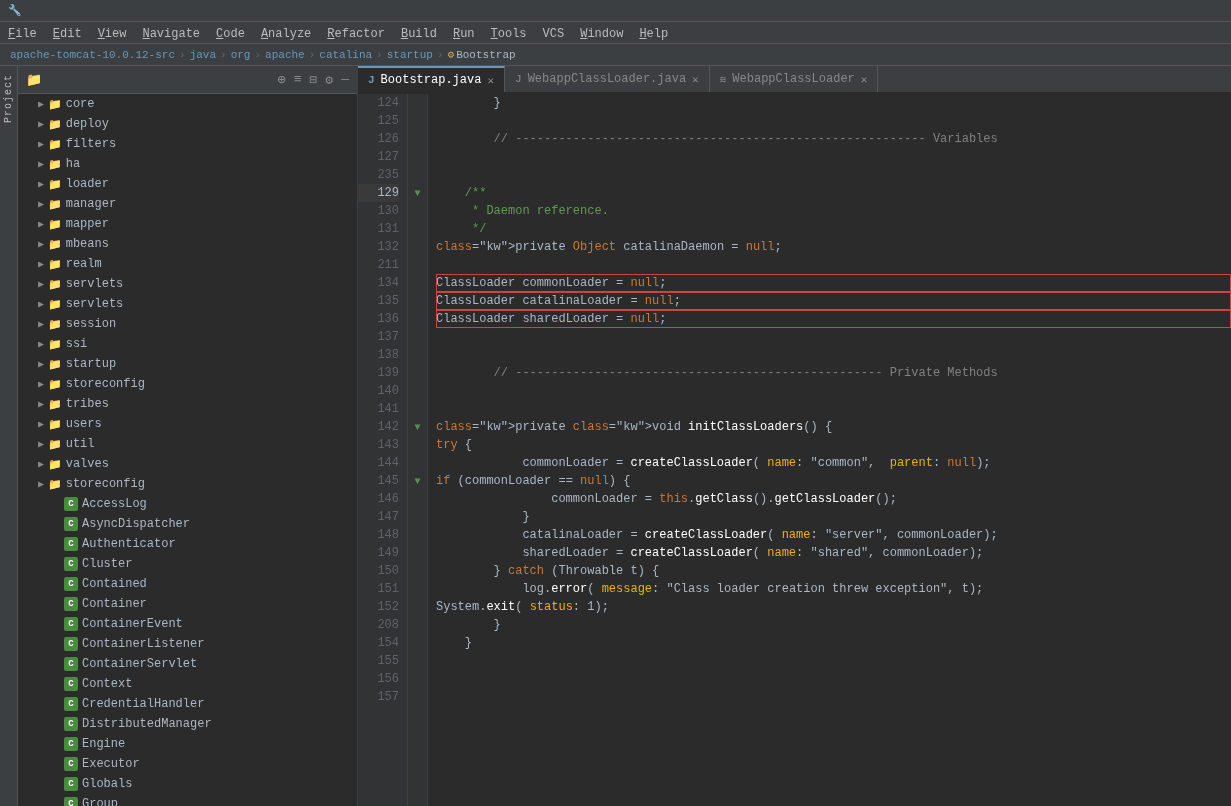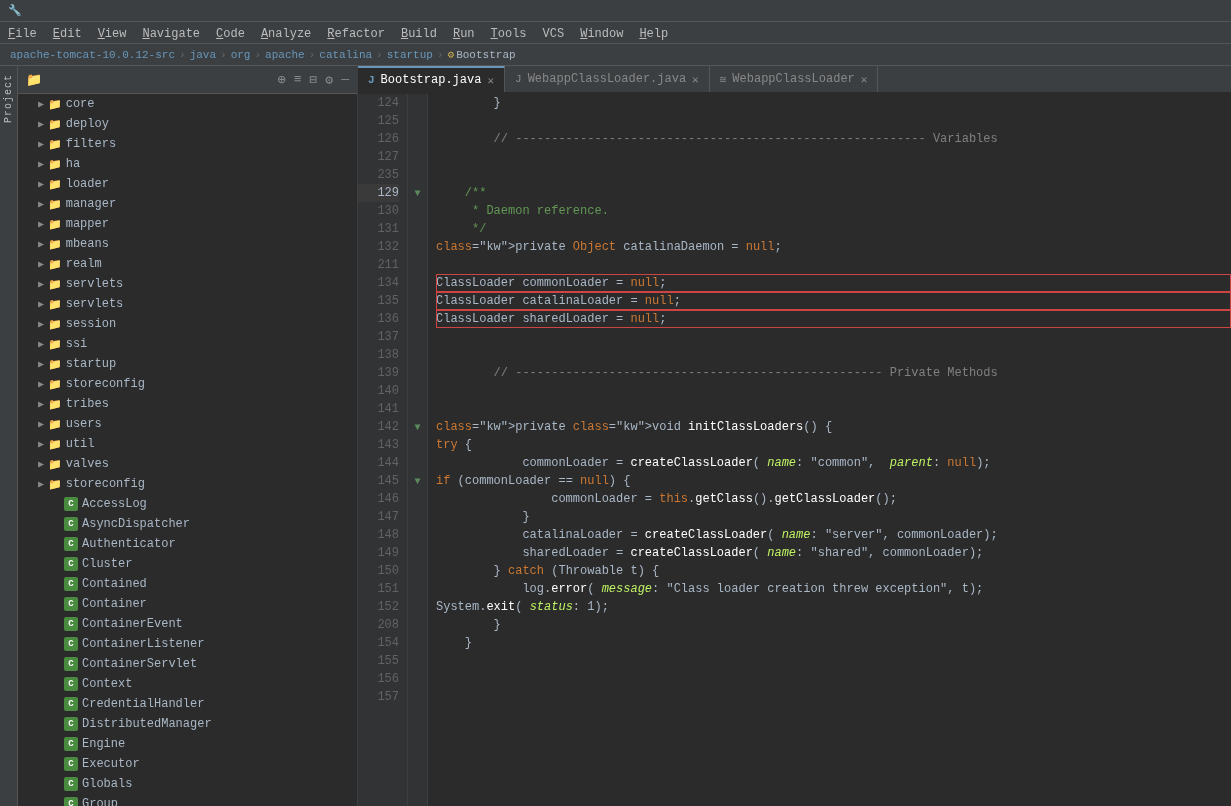--- a/index.html
+++ b/index.html
@@ -284,21 +284,21 @@
     }
     .code-line.selection-box {
       position: relative;
     }
 
     
     .kw { color: #cc7832; }
     .type { color: #a9b7c6; }
     .comment { color: #808080; }
     .fn { color: #ffffff; }
-    .param-name { color: #bef264; font-style: italic; }
+    .param-name { color: #eab308; }
     .doc { color: #629755; }
 
     
     #status-bar {
       background: #3c3f41;
       height: 22px;
       display: flex;
       align-items: center;
       padding: 0 8px;
       font-size: 11px;

